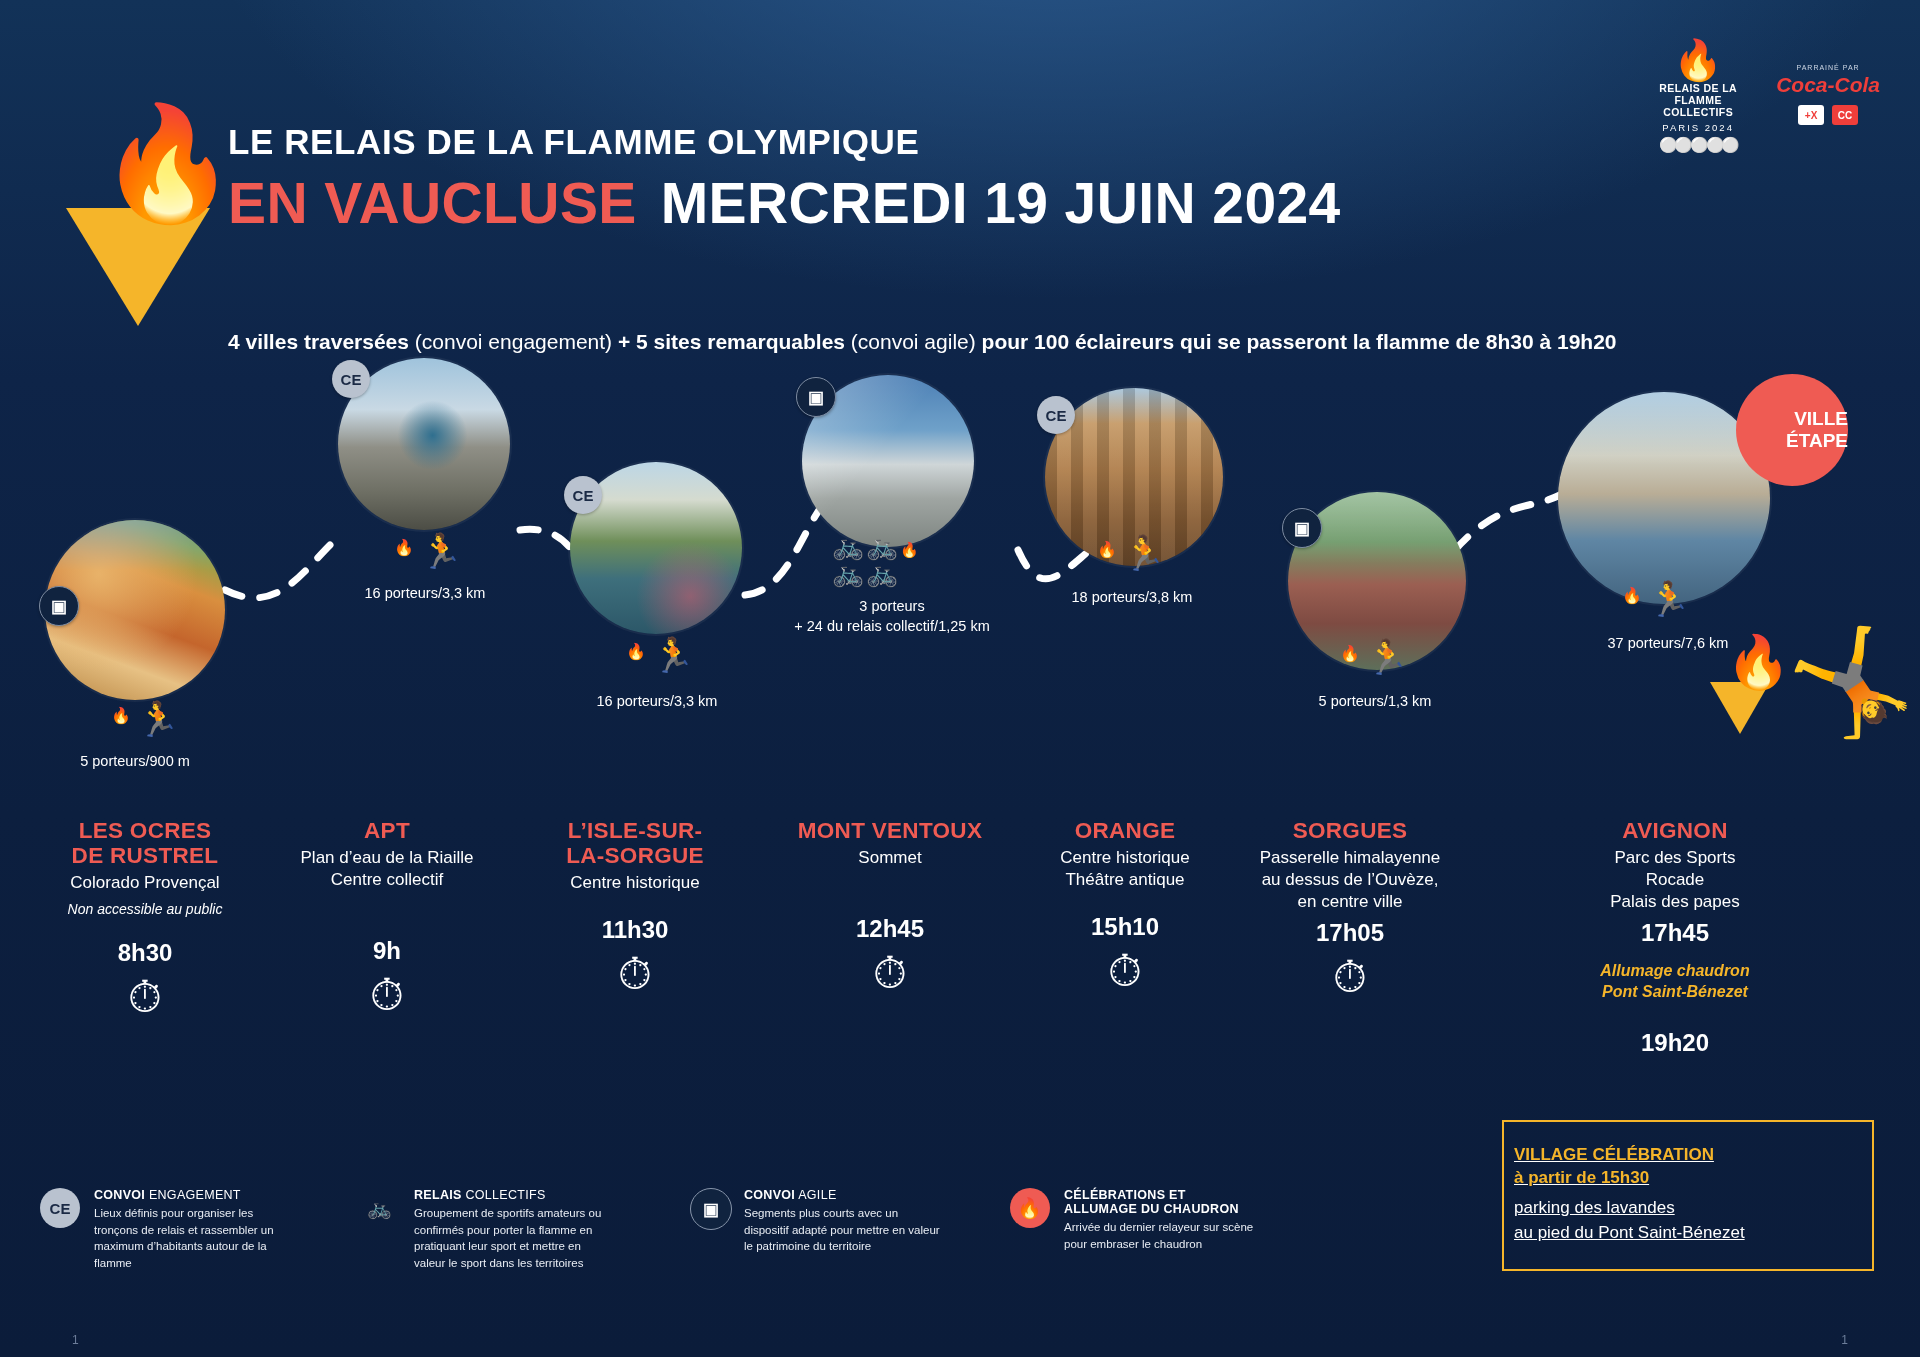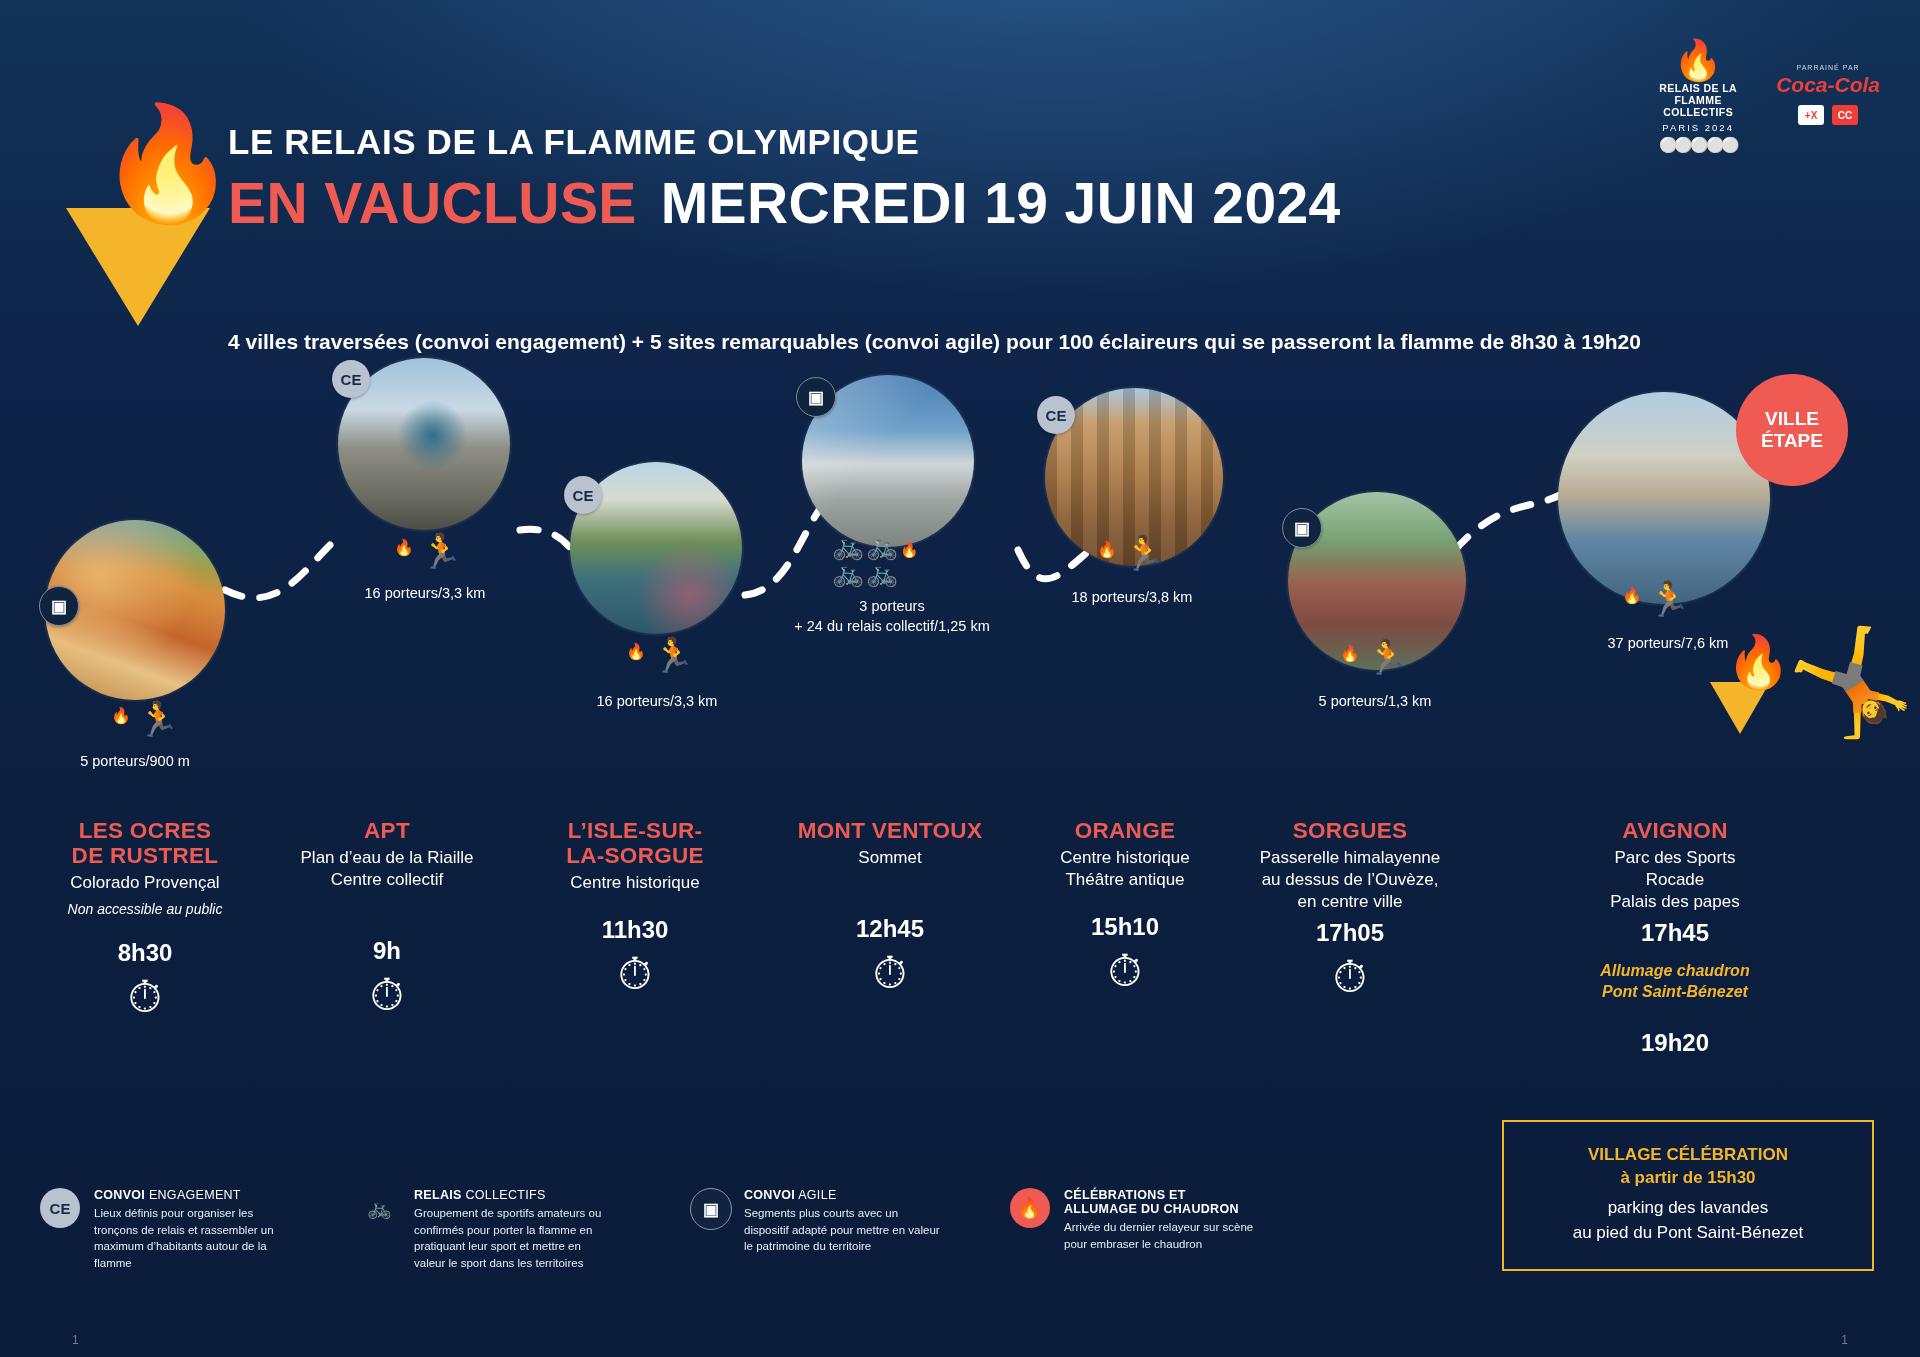--- a/index.html
+++ b/index.html
@@ -73,21 +73,21 @@
   .title-line2 .date { color: #ffffff; margin-left: 24px; }
 
   .subtitle {
     position: absolute;
     left: 228px;
     top: 330px;
     font-size: 21px;
     white-space: nowrap;
   }
   .subtitle b { font-weight: bold; }
-  .subtitle span.light { font-weight: bold; }
+  .subtitle span.light { font-weight: normal; }
 
   
   .logo-area {
     position: absolute;
     right: 40px;
     top: 40px;
     display: flex;
     align-items: flex-start;
     gap: 22px;
   }
@@ -301,21 +301,22 @@
   }
 
   
   .village {
     position: absolute;
     left: 1502px;
     top: 1120px;
     width: 348px;
     padding: 22px 10px 24px;
     border: 2px solid #f5b52a;
-    text-align: center;
+    text-align: left;
+    text-decoration: underline;
   }
   .village .t1 {
     color: #f5b52a;
     font-weight: bold;
     font-size: 17px;
     line-height: 1.35;
   }
   .village .t2 {
     font-size: 17px;
     line-height: 1.45;
@@ -451,21 +452,21 @@
       <div class="runner" style="left:58px; top:148px;"><span class="spark">🔥</span>🏃</div>
       <div class="seg-info" style="left:-38px; top:200px; width:250px;">5 porteurs/1,3 km</div>
     </div>
 
     <div class="stop" style="left:1558px; top:-8px;">
       <div class="photo" style="width:212px;height:212px;
            background:
              linear-gradient(180deg,#9cc0da 0%,#cfcfc2 30%,#b9ad96 48%,#5f86a4 70%,#43647f 100%);">
         <div class="sky" style="background:linear-gradient(180deg, rgba(255,255,255,.22) 0%, rgba(255,255,255,0) 35%);"></div>
       </div>
-      <div class="ville-etape" style="left:178px; top:-18px;">
+      <div class="ville-etape" style="left:178px; top:-18px;text-align:right;">
         <span>VILLE ÉTAPE</span>
       </div>
       <div class="runner" style="left:70px; top:190px;"><span class="spark">🔥</span>🏃</div>
       <div class="seg-info" style="left:-40px; top:242px; width:300px;">37  porteurs/7,6 km</div>
     </div>
   </div>
 
   <div class="celebration">
     <div class="tri2"></div>
     <div class="fl2">🔥</div>

